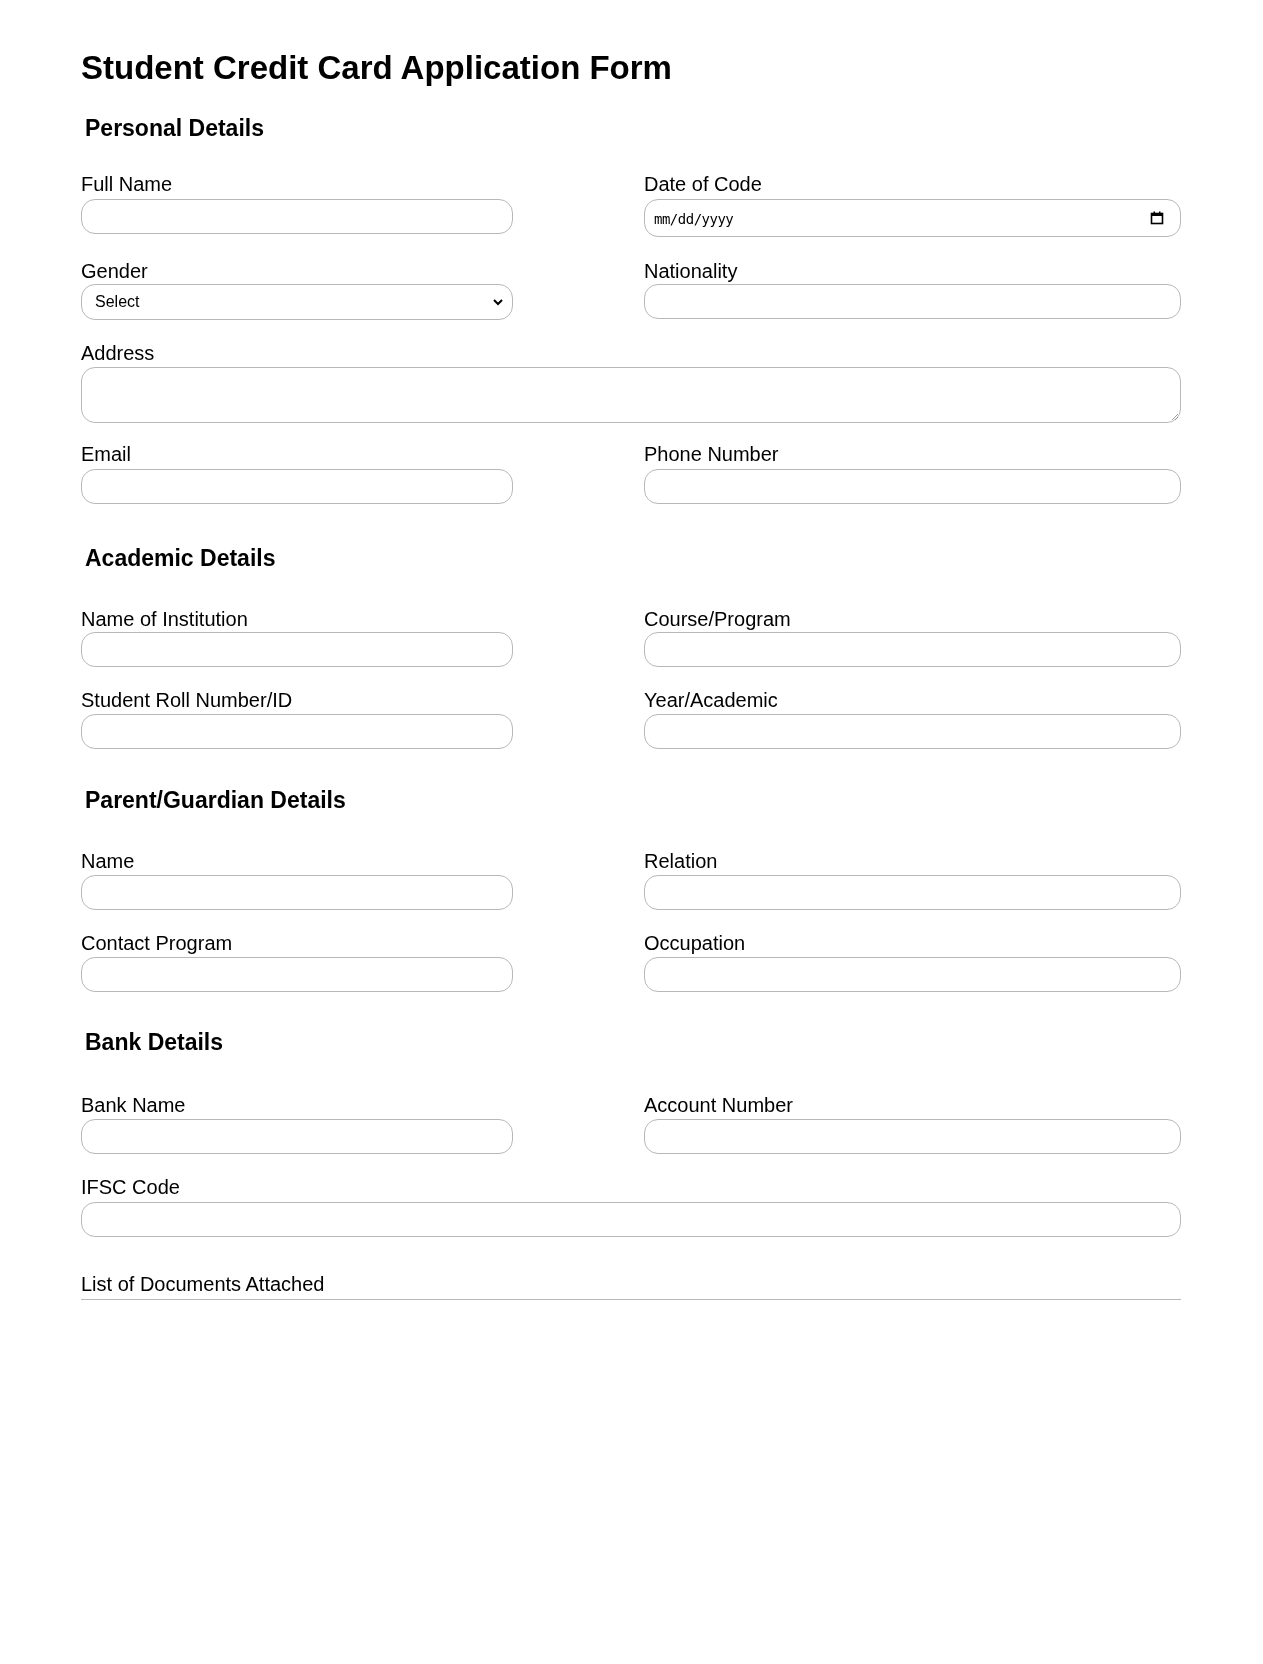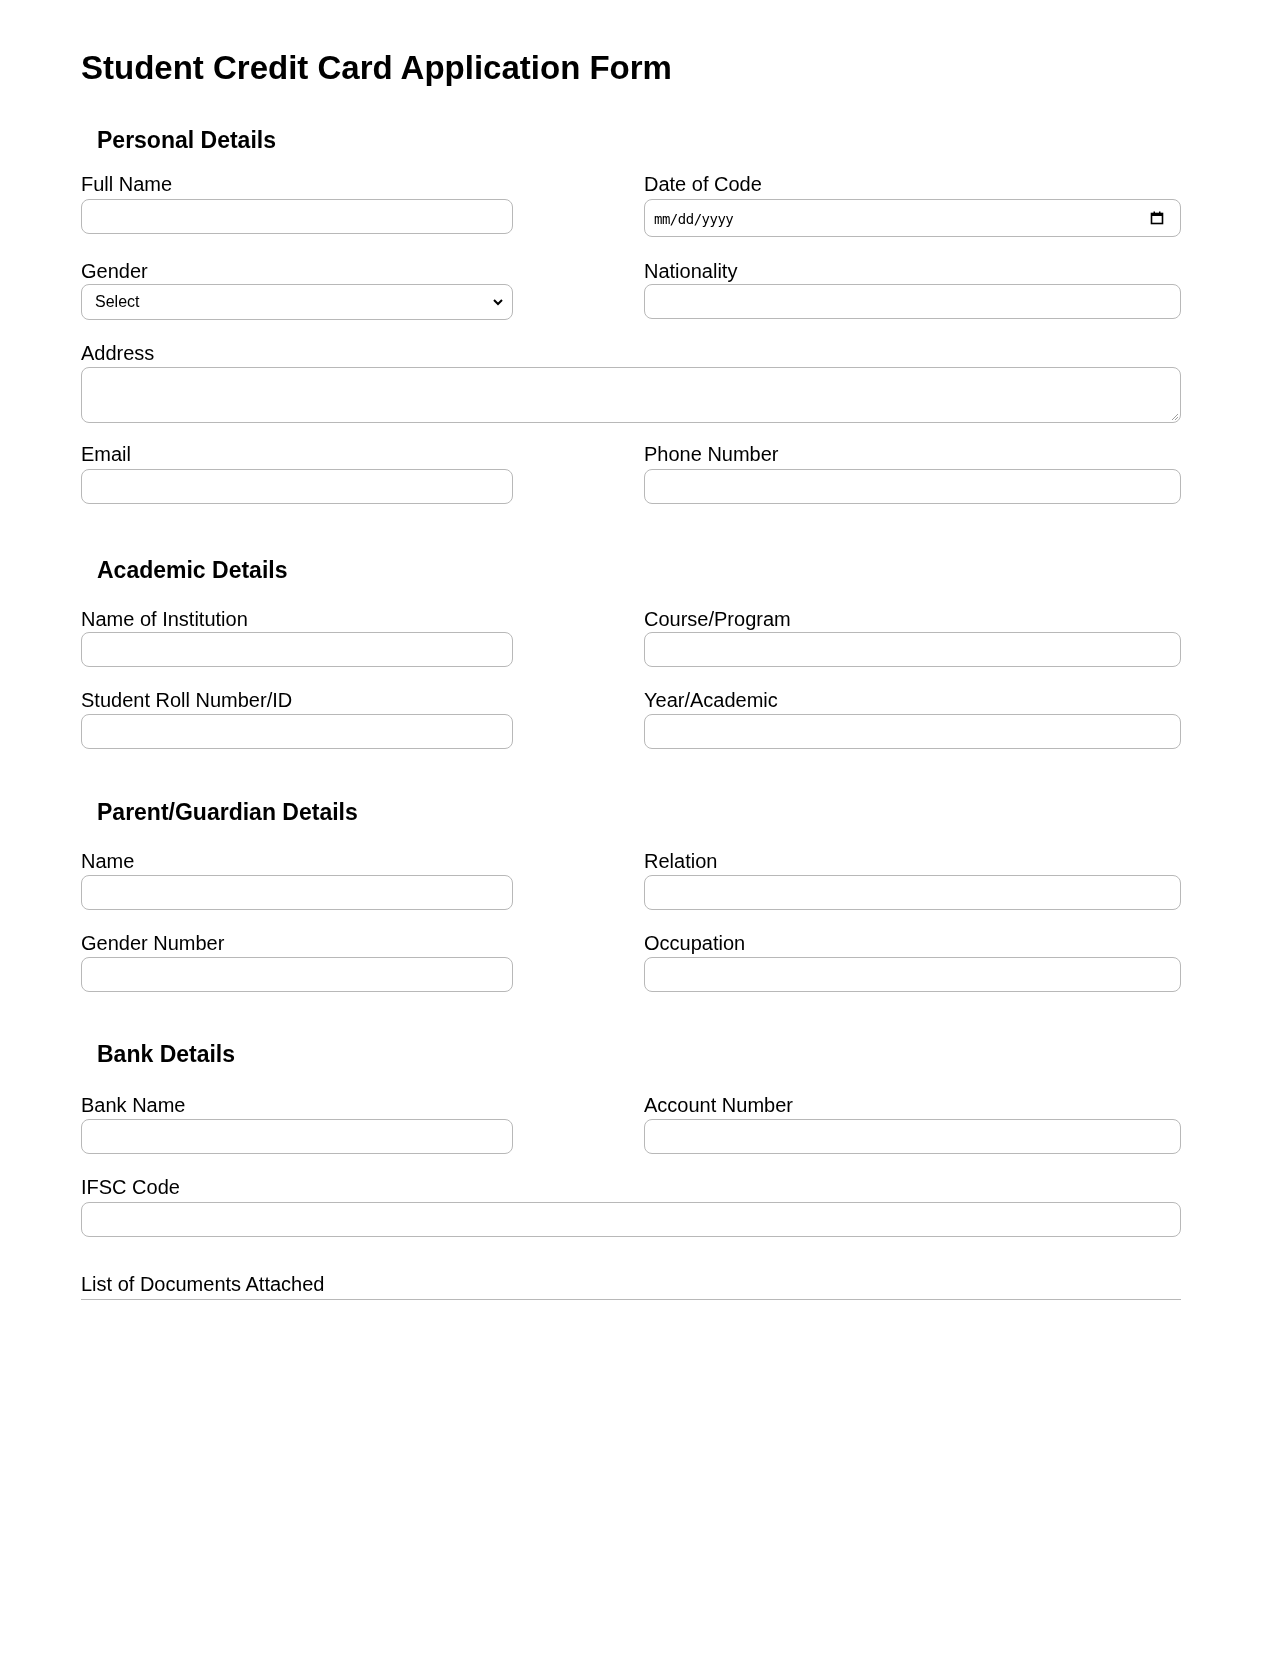--- a/index.html
+++ b/index.html
@@ -6,27 +6,27 @@
   body {
     width: 1263px; height: 1664px; position: relative; overflow: hidden;
     font-family: "Liberation Sans", sans-serif; color: #000;
   }
   .abs { position: absolute; }
   .title {
     left: 81px; top: 48px; font-size: 33px; font-weight: bold; margin: 0; white-space: nowrap;
     line-height: 40px;
   }
   .section {
-    left: 81px; font-size: 23px; font-weight: bold; margin: 16px; white-space: nowrap; line-height: 28px;
+    left: 81px; font-size: 23px; font-weight: bold; margin: 4px; white-space: nowrap; line-height: 28px;
   }
   .label {
     font-size: 20px; line-height: 20px; white-space: nowrap;
   }
   .field {
-    box-sizing: border-box; border: 1px solid #b8b8b8; border-radius: 8px; background: #fff;
+    box-sizing: border-box; border: 1px solid #b8b8b8; border-radius: 14px; background: #fff;
     height: 35px;
   }
   .col-l { left: 81px; width: 432px; }
   .col-r { left: 644px; width: 537px; }
   .full { left: 81px; width: 1100px; }
   .select-text {
     position: absolute; left: 13px; top: 7px; font-size: 16px; line-height: 20px;
   }
   .chev { position: absolute; right: 8px; top: 11px; width: 12px; height: 12px; }
   .date-text {
@@ -98,21 +98,21 @@
 <div class="abs field col-r" style="top:714px"></div>
 
 <h2 class="abs section" style="top:782px">Parent/Guardian Details</h2>
 
 <div class="abs label" style="left:81px; top:851px">Name</div>
 <div class="abs field col-l" style="top:875px"></div>
 
 <div class="abs label" style="left:644px; top:851px">Relation</div>
 <div class="abs field col-r" style="top:875px"></div>
 
-<div class="abs label" style="left:81px; top:933px">Gender Number</div>
+<div class="abs label" style="left:81px; top:933px">Contact Program</div>
 <div class="abs field col-l" style="top:957px"></div>
 
 <div class="abs label" style="left:644px; top:933px">Occupation</div>
 <div class="abs field col-r" style="top:957px"></div>
 
 <h2 class="abs section" style="top:1024px">Bank Details</h2>
 
 <div class="abs label" style="left:81px; top:1095px">Bank Name</div>
 <div class="abs field col-l" style="top:1119px"></div>
 

